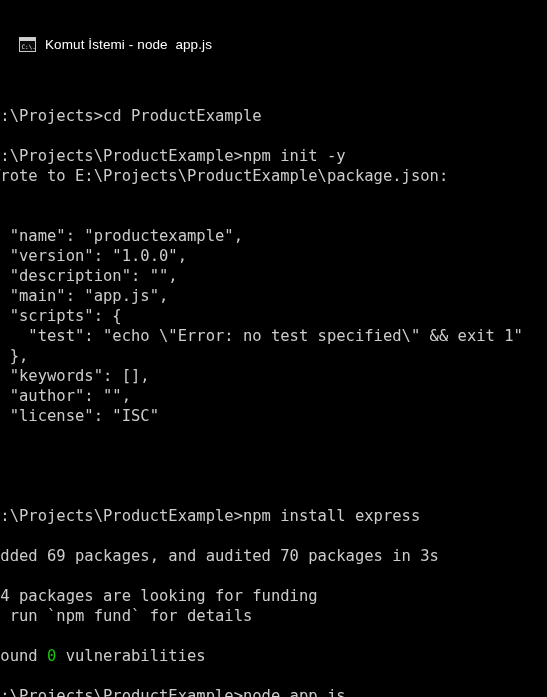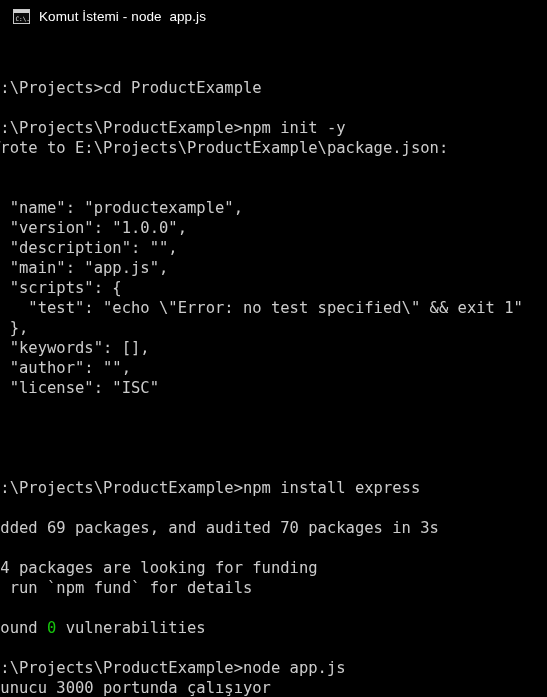--- a/index.html
+++ b/index.html
@@ -24,23 +24,24 @@
     flex-direction: column;
   }
 
   
   #titlebar {
     height: 33px;
     min-height: 33px;
     background: #000000;
     display: flex;
     align-items: center;
-    padding-left: 13px;
+    padding-left: 19px;
     box-sizing: border-box;
     user-select: none;
+    margin-top: 28px;
   }
 
   #titlebar-icon {
     width: 17px;
     height: 15px;
     margin-right: 9px;
     flex: 0 0 auto;
     position: relative;
     display: block;
   }

